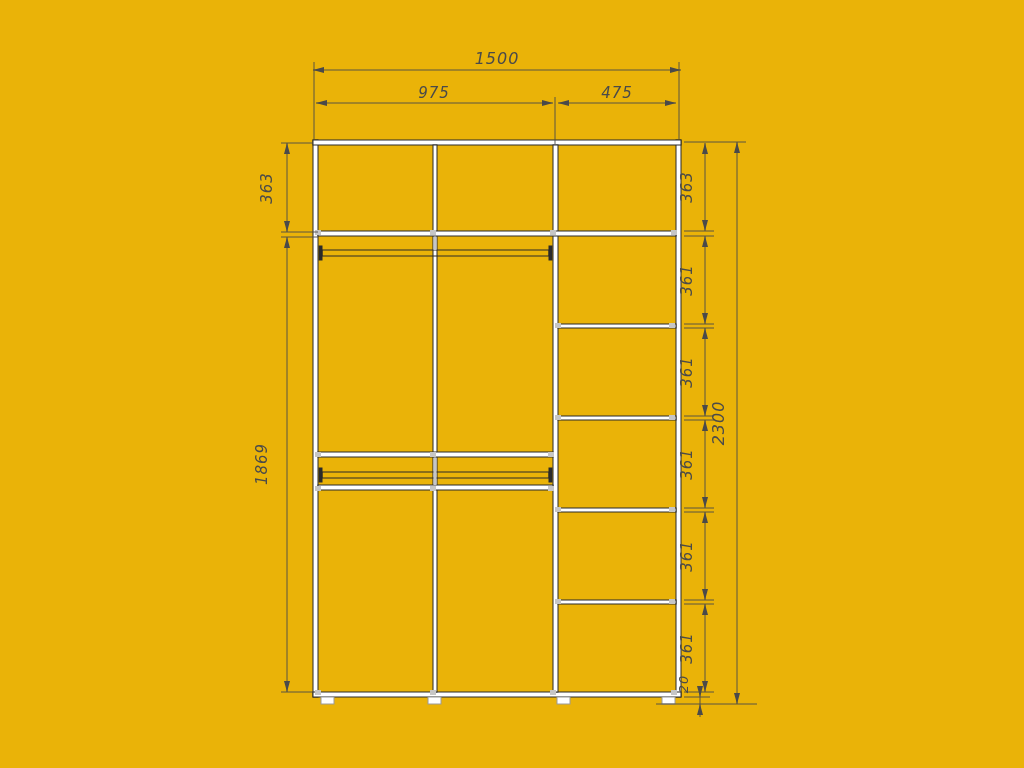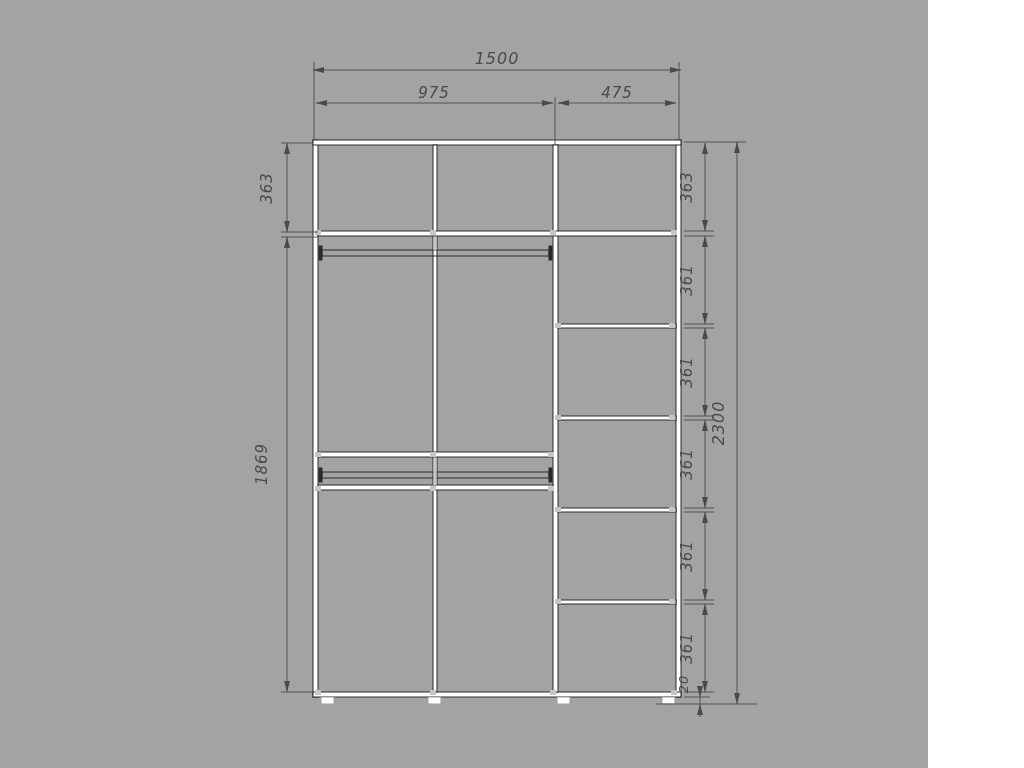--- a/index.html
+++ b/index.html
@@ -1,21 +1,21 @@
 <!DOCTYPE html>
 <html><head>
 <meta charset="utf-8">
 <style>
   html,body{margin:0;padding:0;}
   body{
     width:1024px;height:768px;overflow:hidden;
     background:#ffffff;
     font-family:"DejaVu Sans", sans-serif;
   }
-  .canvas{position:relative;width:928px;height:768px;background:#a3a3a3;}
+  .canvas{position:relative;width:1024px;height:768px;background:#eab308;}
   svg{position:absolute;left:0;top:0;}
   svg text{
     font-family:"DejaVu Sans", sans-serif;
     font-style:italic;
     fill:#4a4a4a;
     letter-spacing:1px;
   }
 </style>
 </head>
 <body>

